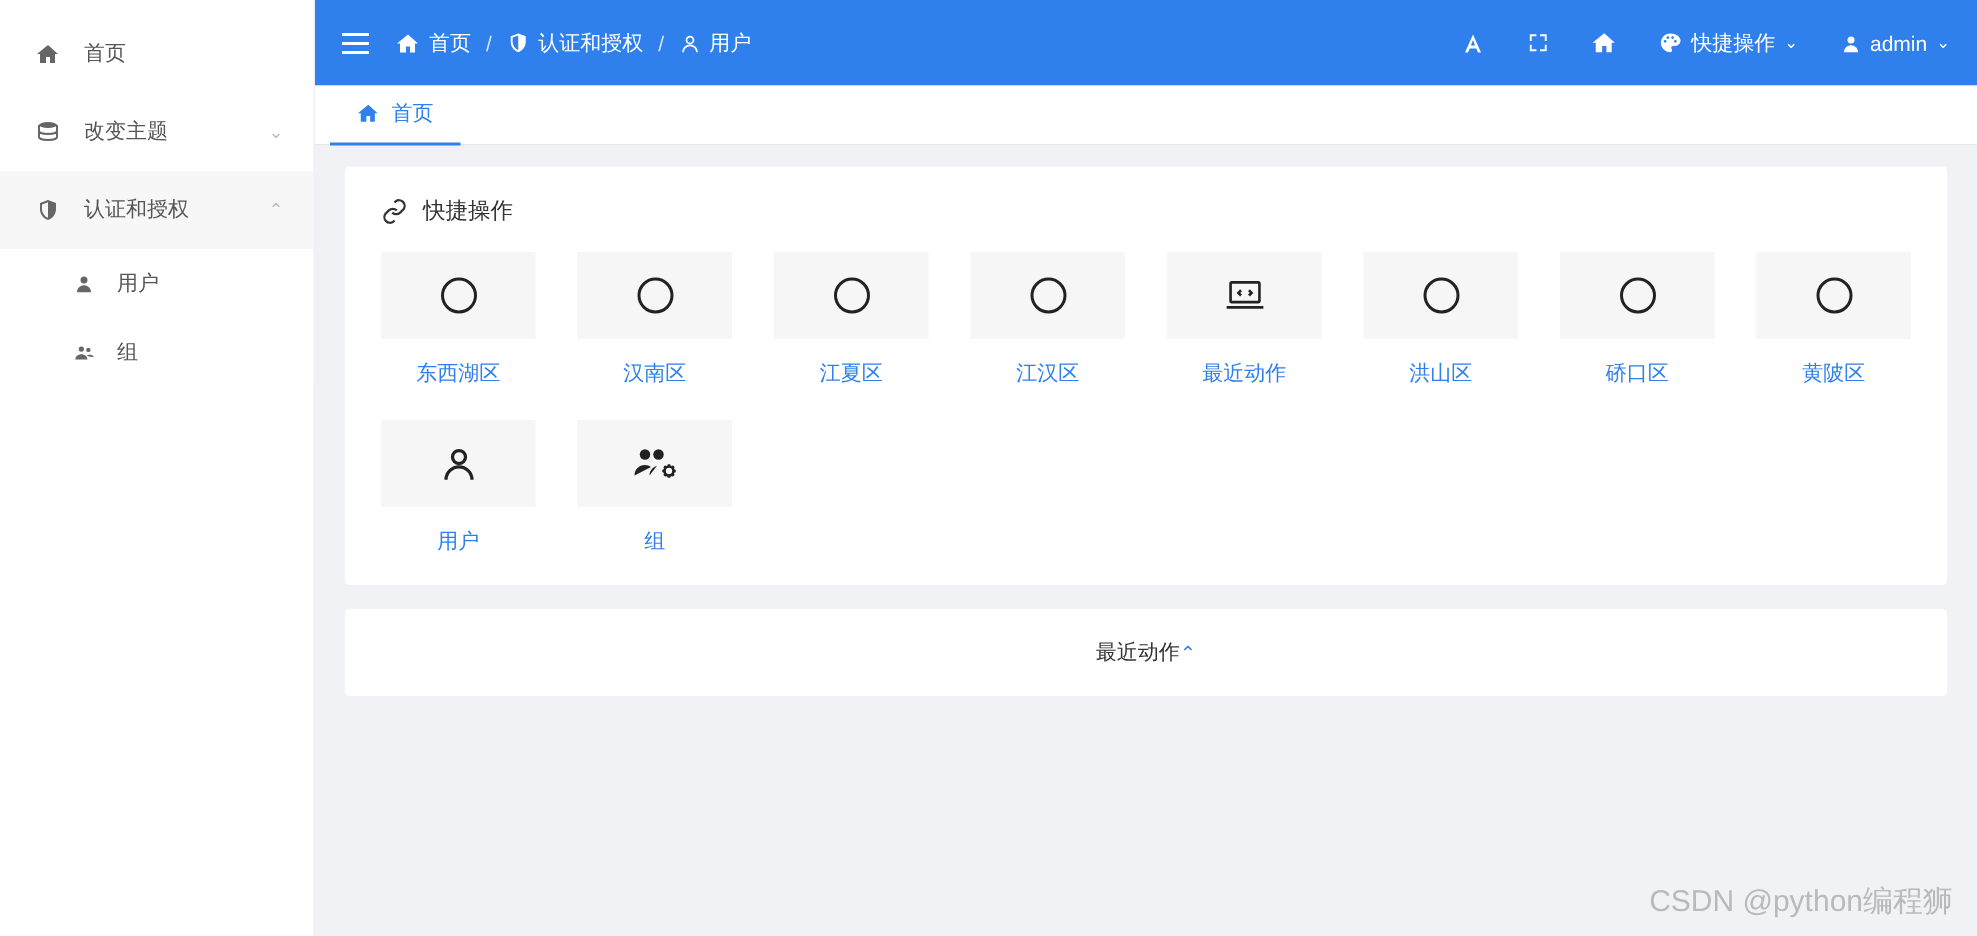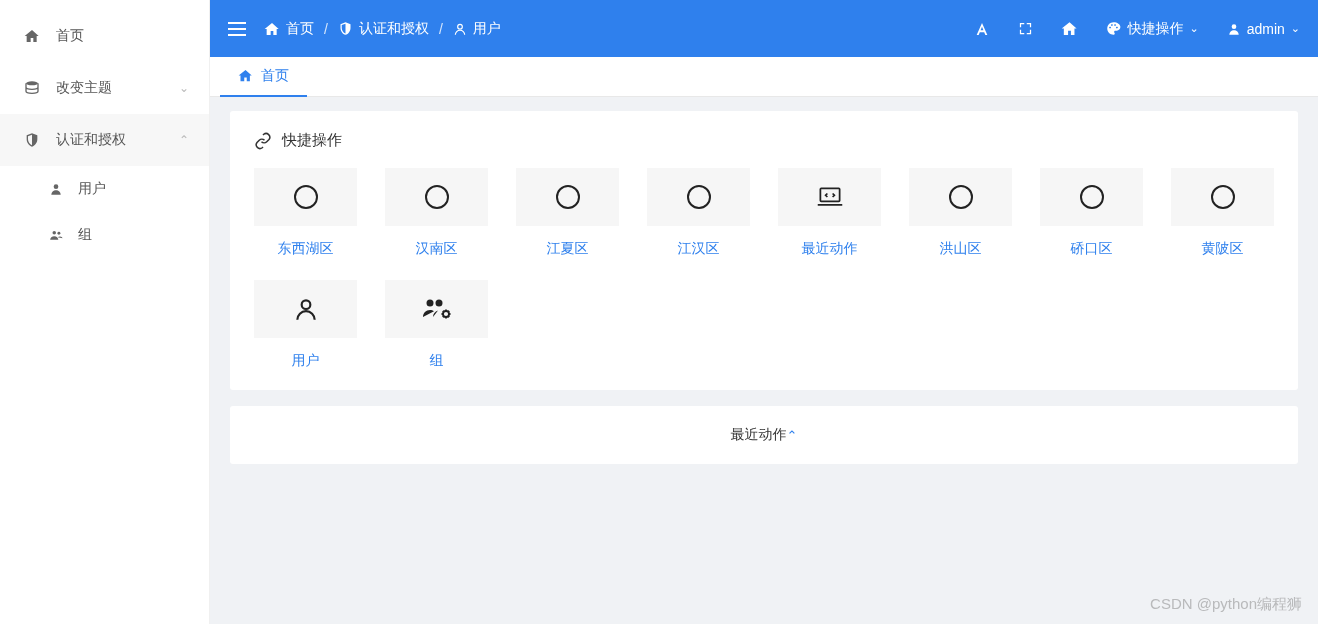--- a/index.html
+++ b/index.html
@@ -137,21 +137,21 @@
       width: 24px; height: 24px;
       border: 2.5px solid #222;
       border-radius: 50%;
     }
     .quick-label { color: #2F80ED; font-size: 14px; }
     
     .watermark {
       position: absolute;
       bottom: 10px; right: 16px;
       color: rgba(130,130,130,0.5);
-      font-size: 15px;
+      font-size: 20px;
     }
     
     svg { display: block; }
   </style>
 </head>
 <body>
 
 <div class="app-container">
 
   <aside class="sidebar">

